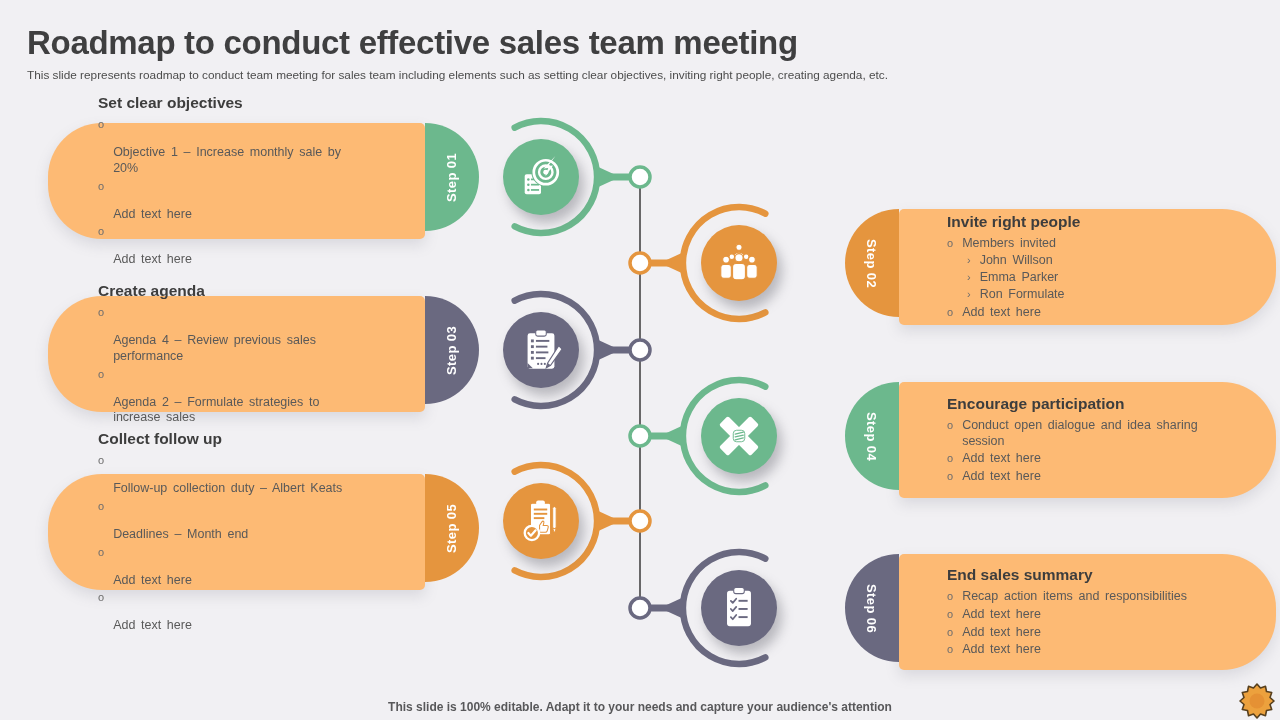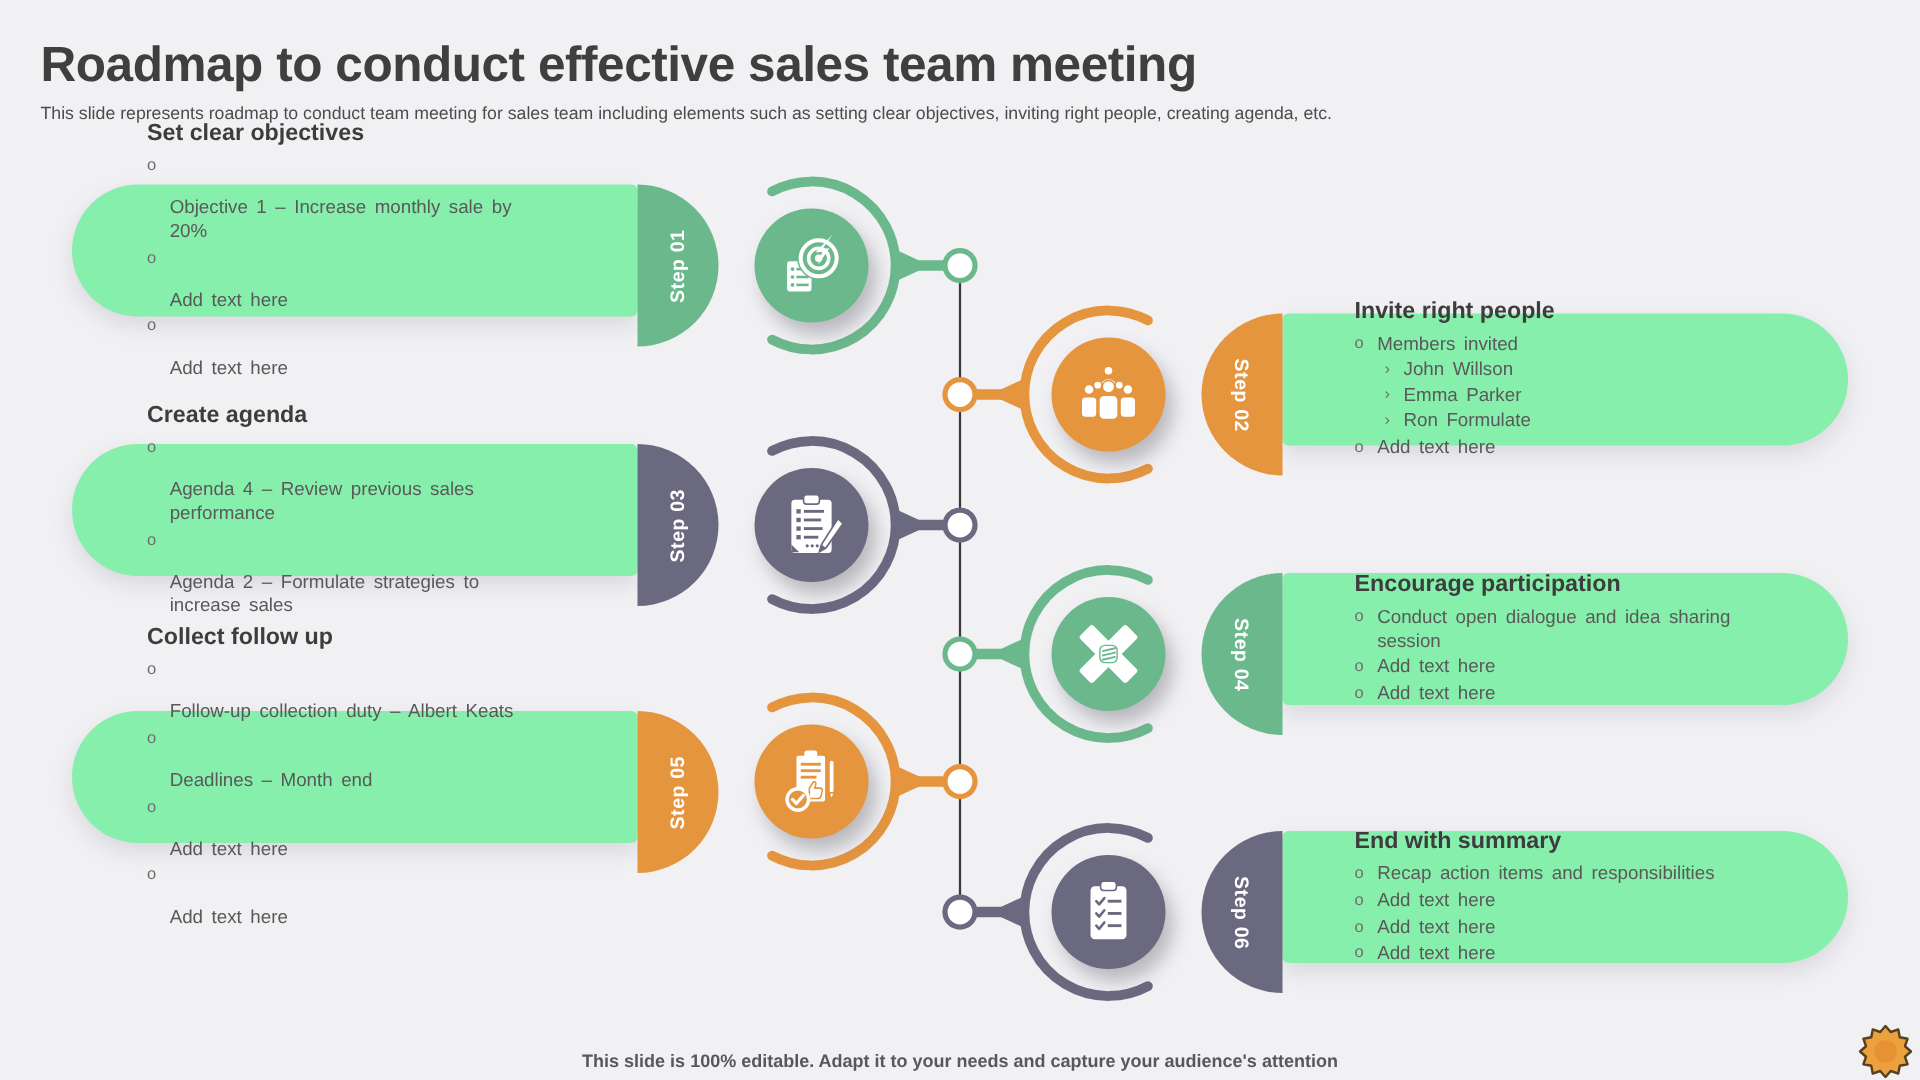--- a/index.html
+++ b/index.html
@@ -7,24 +7,24 @@
   body { font-family:"Liberation Sans", sans-serif; background:#f1f0f3; position:relative; overflow:hidden; }
 
   .slide { position:absolute; inset:0; background:#f1f0f3; }
 
   .title { position:absolute; left:27px; top:24px; font-size:33px; font-weight:bold;
            color:#3f3f40; letter-spacing:-0.3px; }
   .subtitle { position:absolute; left:27px; top:68px; font-size:11.8px; color:#4c4c4c; }
 
   .overlay { position:absolute; left:0; top:0; pointer-events:none; }
 
-  .card { position:absolute; width:377px; height:88px; background:#86efac;
+  .card { position:absolute; width:377px; height:116px; background:#fdba74;
           box-shadow:0 6px 14px rgba(110,110,125,.18); }
   .card.left  { left:48px;  border-radius:54px 5px 5px 54px; }
-  .card.right { left:855px; border-radius:5px 54px 54px 5px; }
+  .card.right { left:899px; border-radius:5px 54px 54px 5px; }
 
   .card-body { position:absolute; inset:0; display:flex; flex-direction:column;
                justify-content:center; padding:8px 20px 8px 50px; }
   .card.right .card-body { padding-left:48px; }
 
   .card h2 { font-size:15.5px; font-weight:bold; color:#3d3d3d; margin-bottom:3px; }
   .bullets { list-style:none; }
   .bullets li { display:flex; gap:9px; font-size:12.5px; color:#595959;
                 line-height:1.27; margin-top:2px; word-spacing:2.2px; }
   .mk { font-size:11px; color:#6d6d6d; line-height:1.45; }
@@ -337,21 +337,21 @@
           </li>
       </ul>
     </div>
     <div class="halfdisc orange">
       <span class="stepnum">Step 05</span>
     </div>
   </section>
 
   <section class="card right" style="top:554px;">
     <div class="card-body">
-      <h2>End with summary</h2>
+      <h2>End sales summary</h2>
       <ul class="bullets">
         <li>
             <span class="mk">o</span>
             <span class="bt">Recap  action  items  and  responsibilities</span>
           </li>
         <li>
             <span class="mk">o</span>
             <span class="bt">Add text here</span>
           </li>
         <li>

